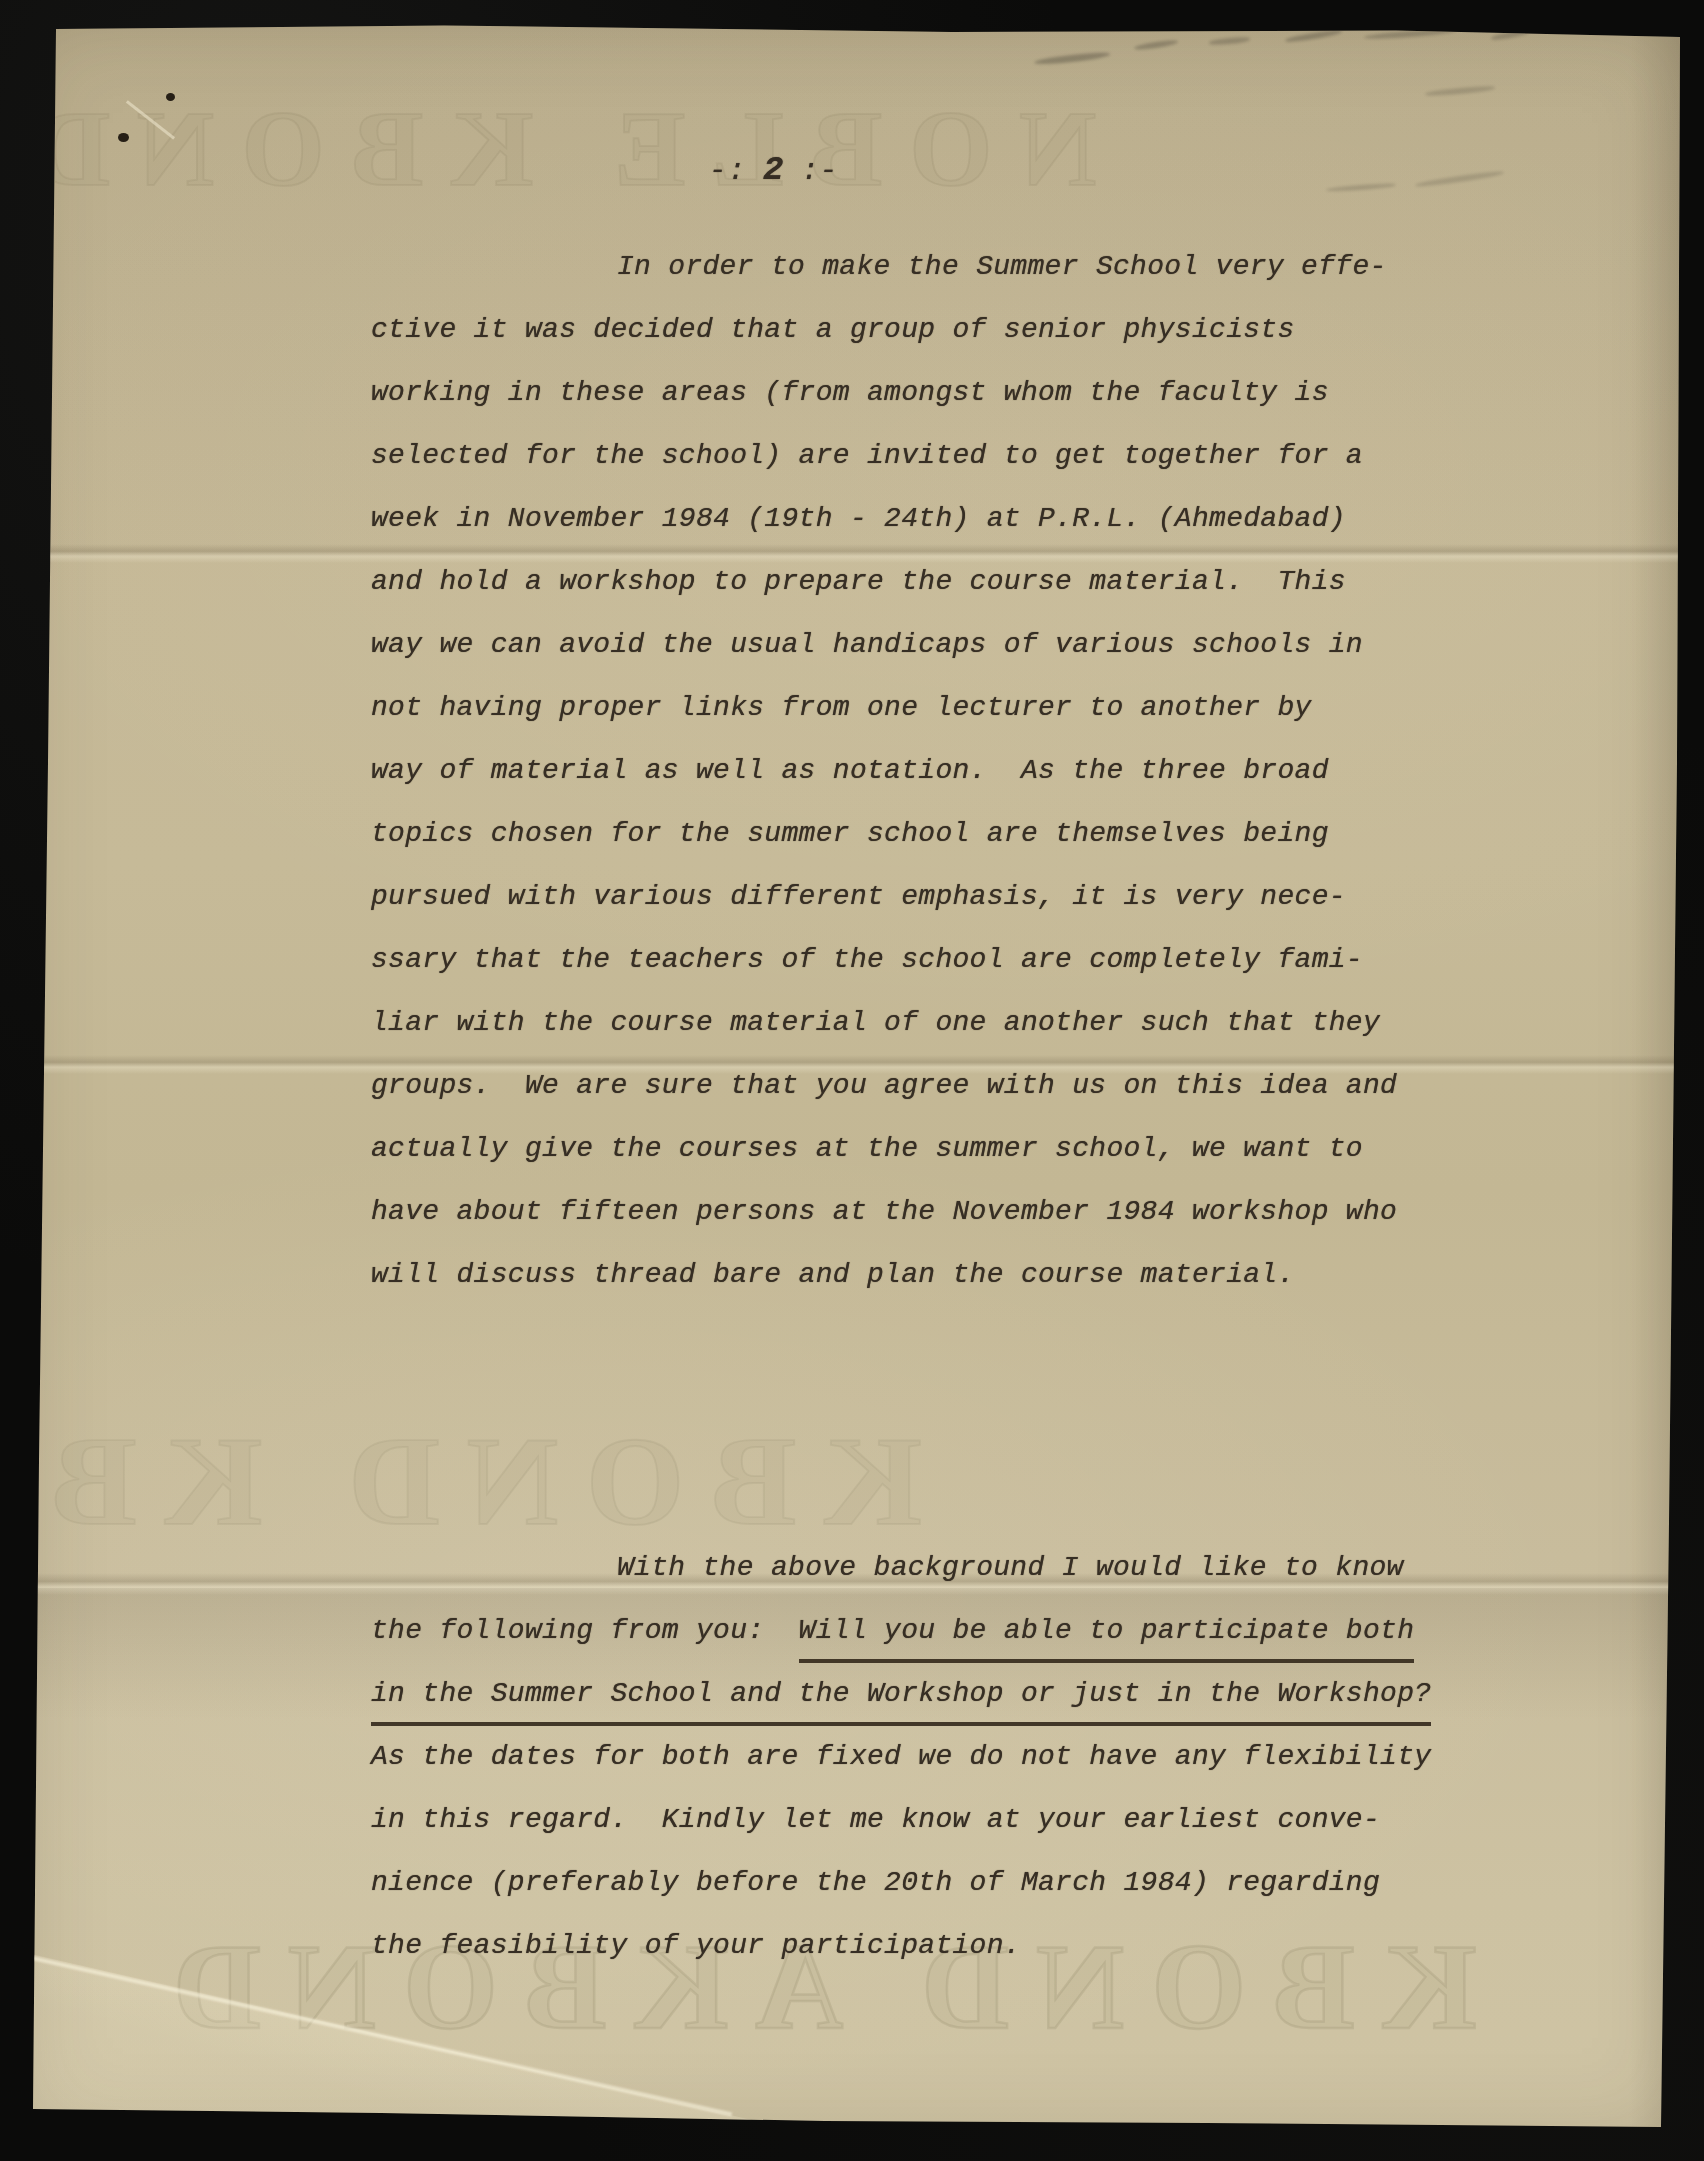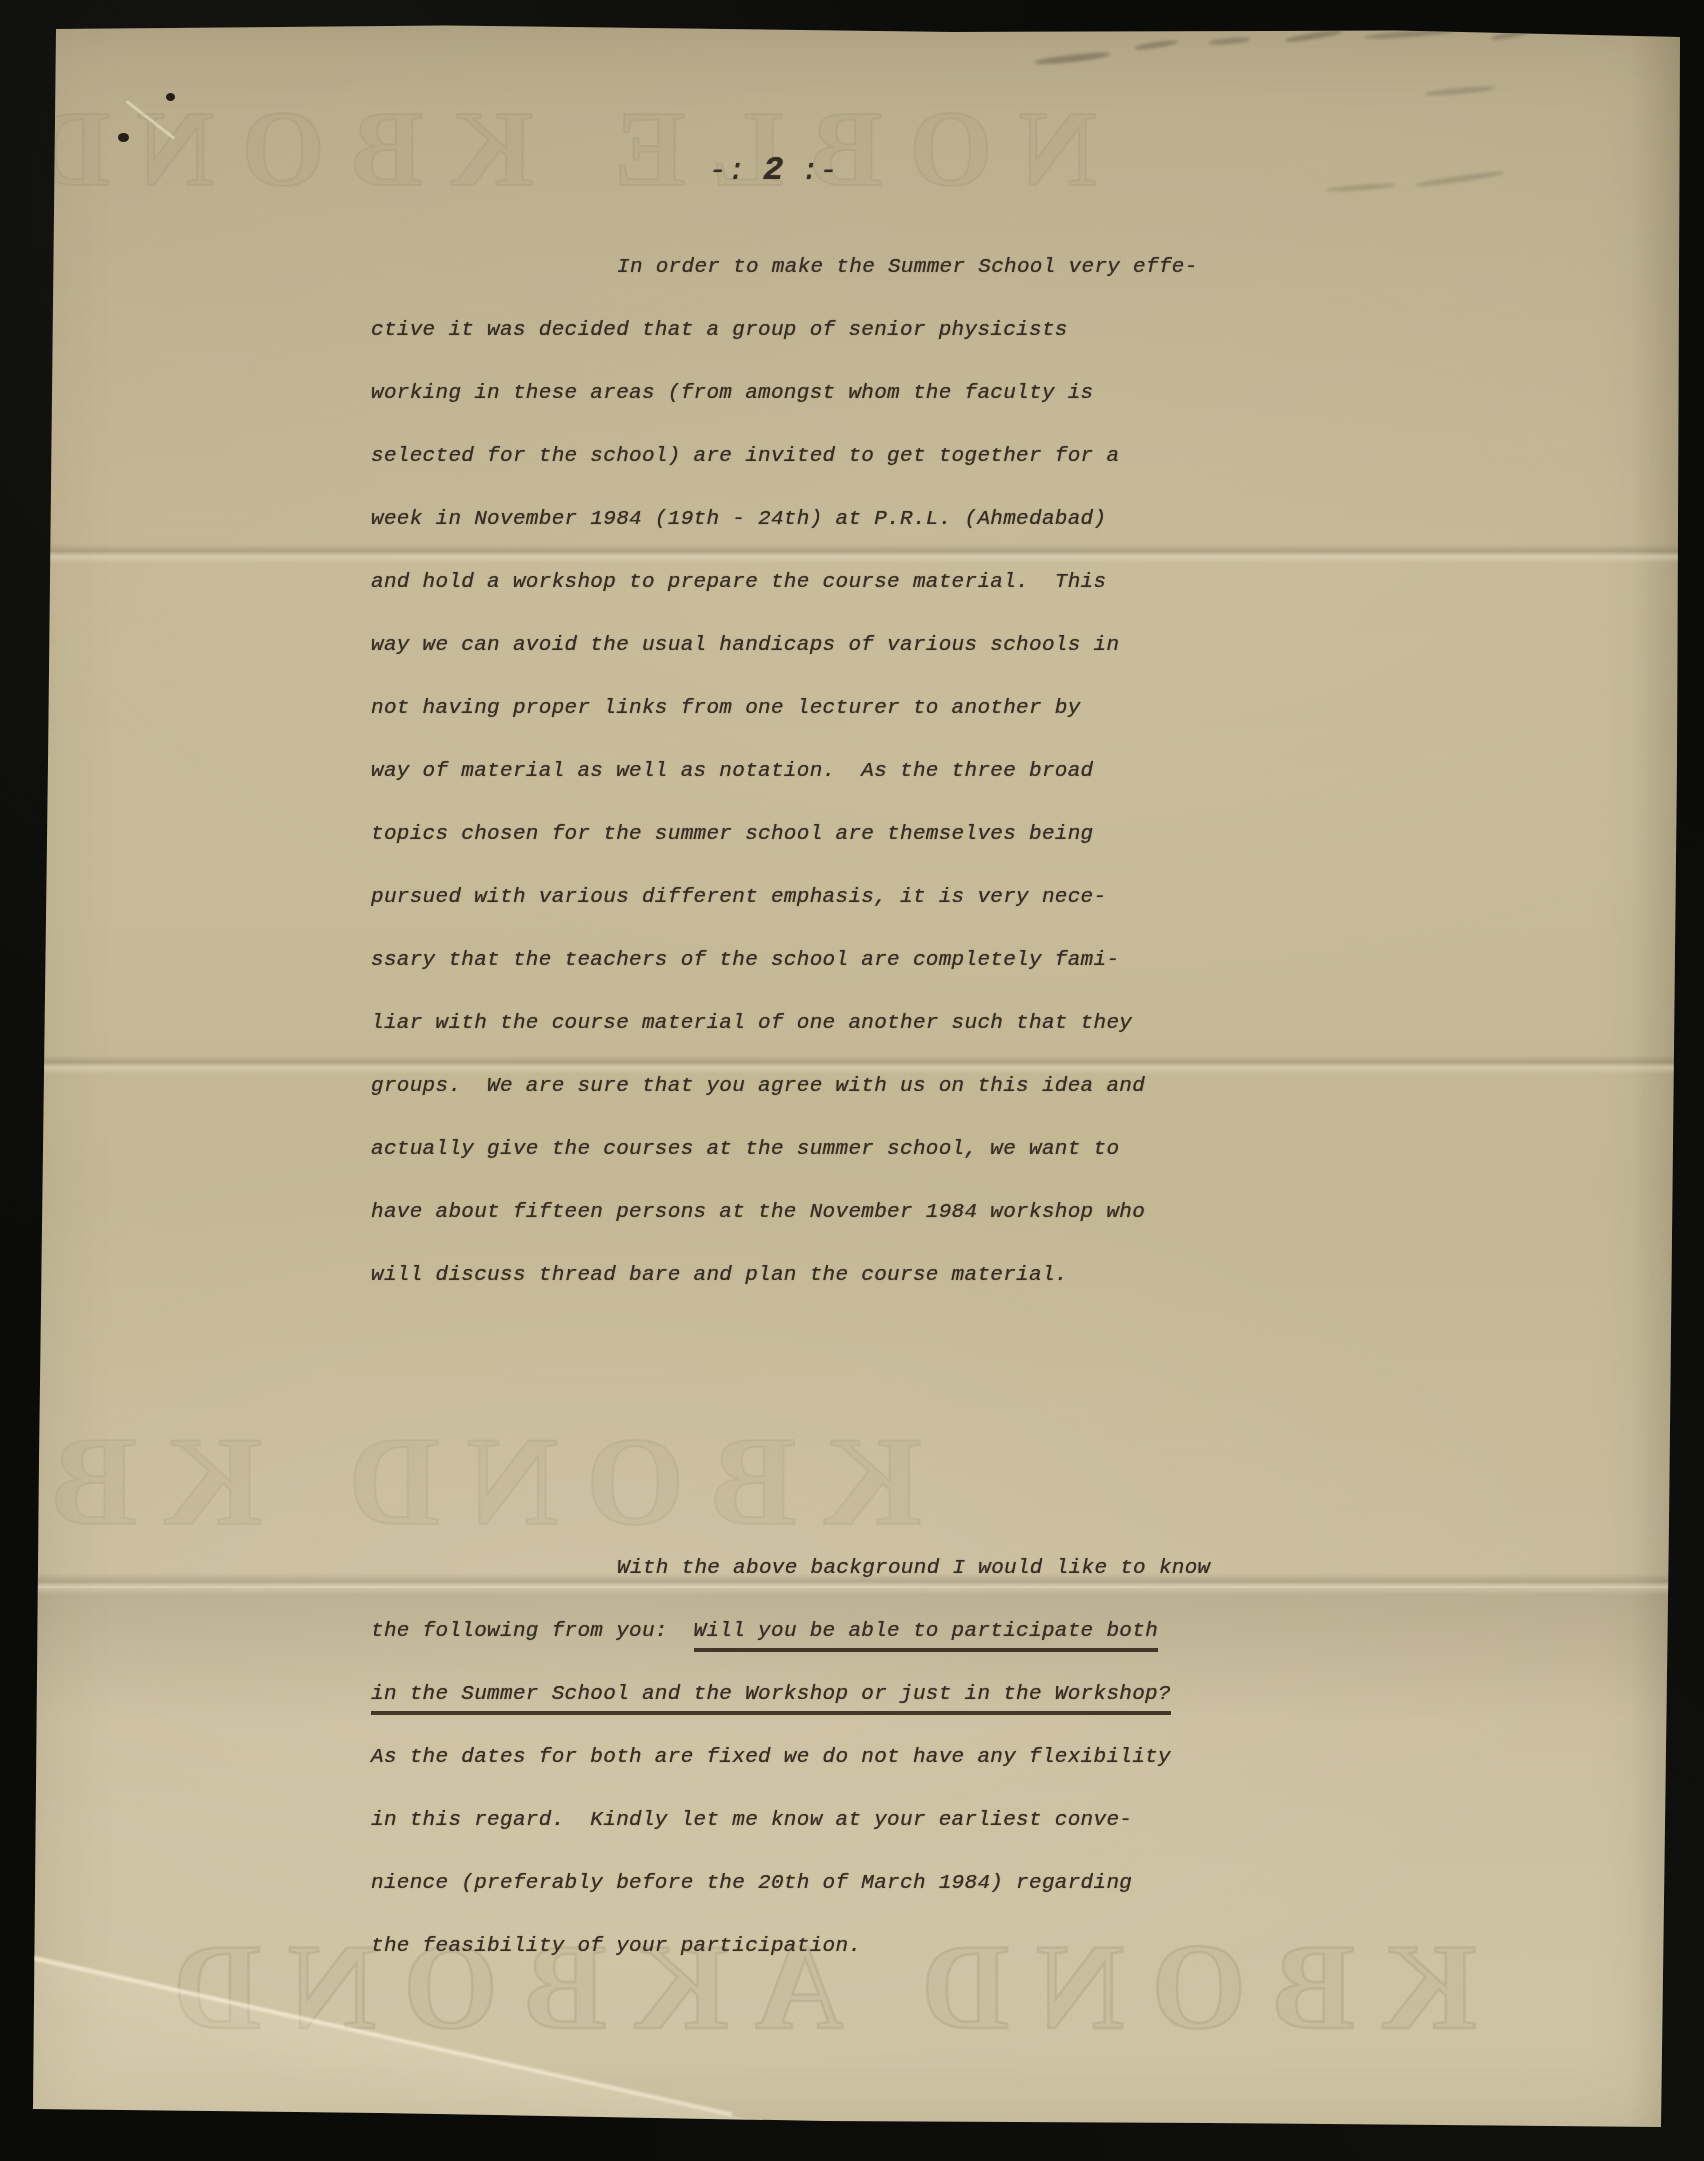--- a/index.html
+++ b/index.html
@@ -32,26 +32,26 @@
   .wm-top{left:6.3px;top:88px;font-size:107px;}
   .wm-mid{left:25.4px;top:1409px;font-size:127px;color:rgba(158,148,118,0.10);-webkit-text-stroke:1.9px rgba(138,126,96,0.14);}
   .wm-bot{left:146px;top:1917px;font-size:122px;color:rgba(168,158,128,0.15);-webkit-text-stroke:2.5px rgba(142,132,102,0.22);}
   .smudge{position:absolute;background:rgba(28,26,22,0.55);border-radius:50% 40% 50% 45%;filter:blur(1.6px);pointer-events:none;}
   .spot{position:absolute;border-radius:50%;background:#261f16;filter:blur(0.4px);pointer-events:none;}
   .scratch{position:absolute;background:rgba(240,233,208,0.55);filter:blur(0.6px);pointer-events:none;}
   .page-header{position:absolute;top:151px;left:709px;font-family:"Liberation Mono",monospace;font-style:italic;
     font-size:29px;color:#352d23;letter-spacing:1.3px;white-space:pre;text-shadow:0 0 1px rgba(48,40,30,0.85);}
   .page-header .num{font-size:34px;font-weight:bold;margin:0 16.5px;}
   .letter-body{position:absolute;inset:0;font-family:"Liberation Mono","DejaVu Sans Mono",monospace;
-    font-style:italic;font-size:21px;color:#362e24;text-shadow:0 0 1px rgba(50,40,28,0.8);letter-spacing:0.3px;}
+    font-style:italic;font-size:28px;color:#362e24;text-shadow:0 0 1px rgba(50,40,28,0.8);letter-spacing:0.3px;}
   .para{position:absolute;left:371px;width:1149px;}
   .p1{top:235px;} .p2{top:1536px;}
   .line{white-space:pre;height:63px;line-height:63px;}
   .line.indent{text-indent:246px;}
-  .ul{border-bottom:4.4px solid rgba(54,43,29,0.92);padding-bottom:6px;margin-top:43px;}
+  .ul{border-bottom:4.4px solid rgba(54,43,29,0.92);padding-bottom:13px;margin-top:43px;}
 </style>
 </head>
 <body>
 
 <div class="scan">
   <div class="paper">
 
     <div class="shade shade-top"></div>
     <div class="shade shade-below-c3"></div>
     <div class="shade shade-right"></div>

